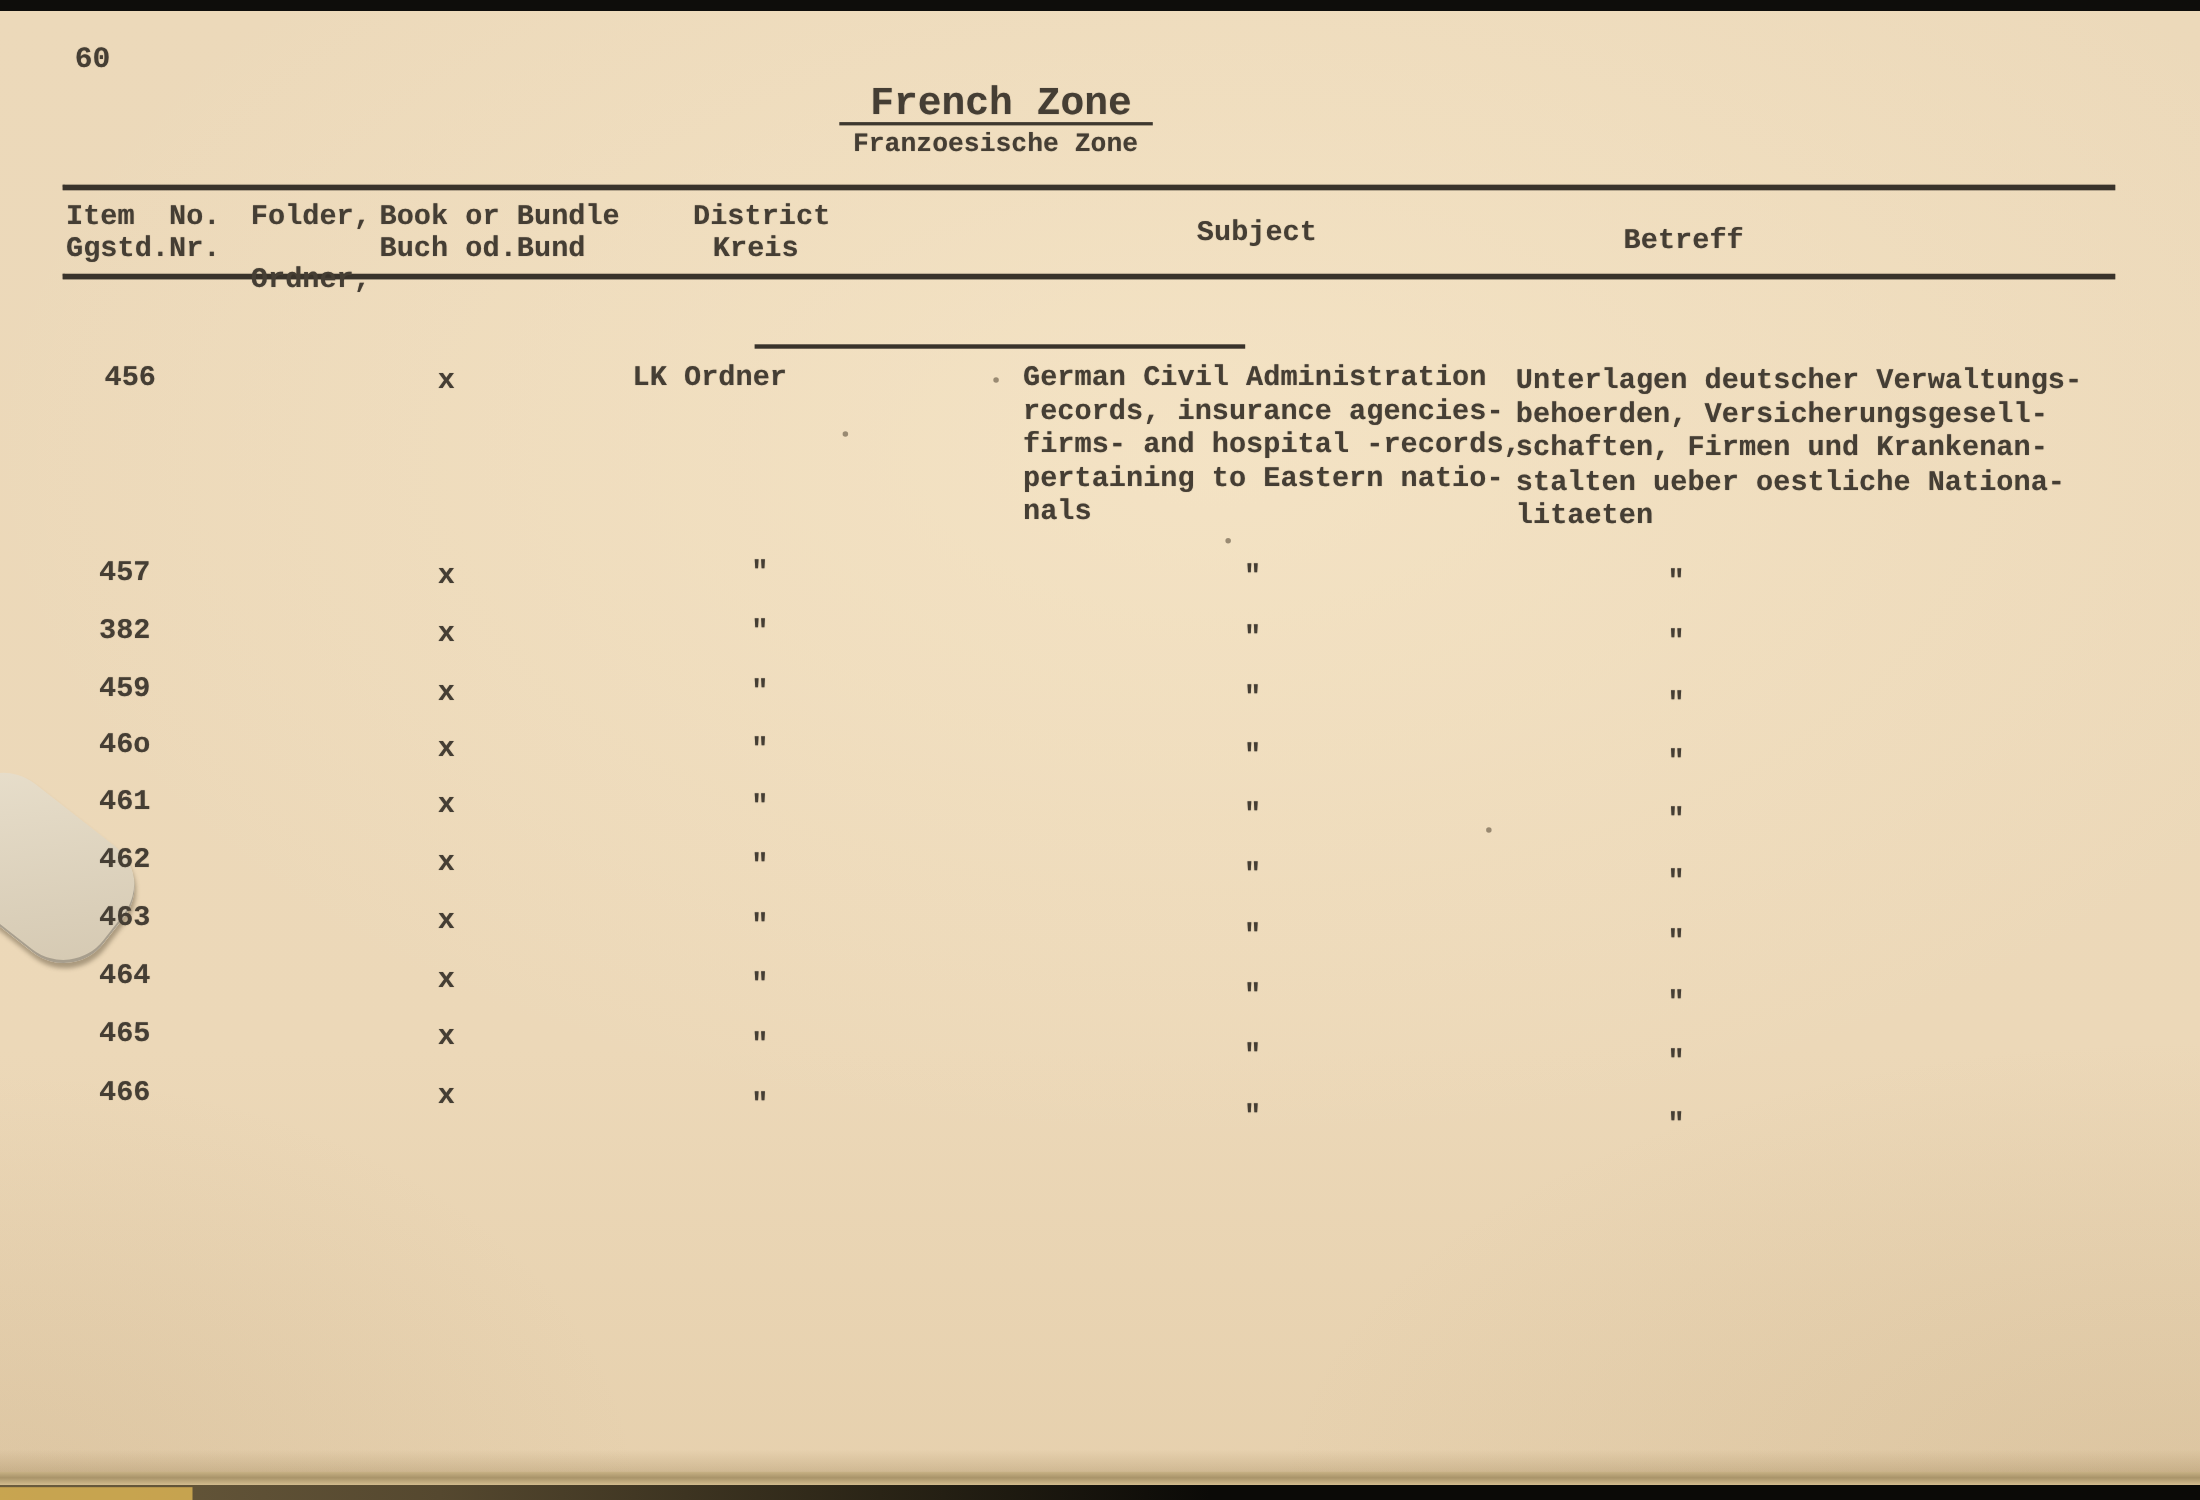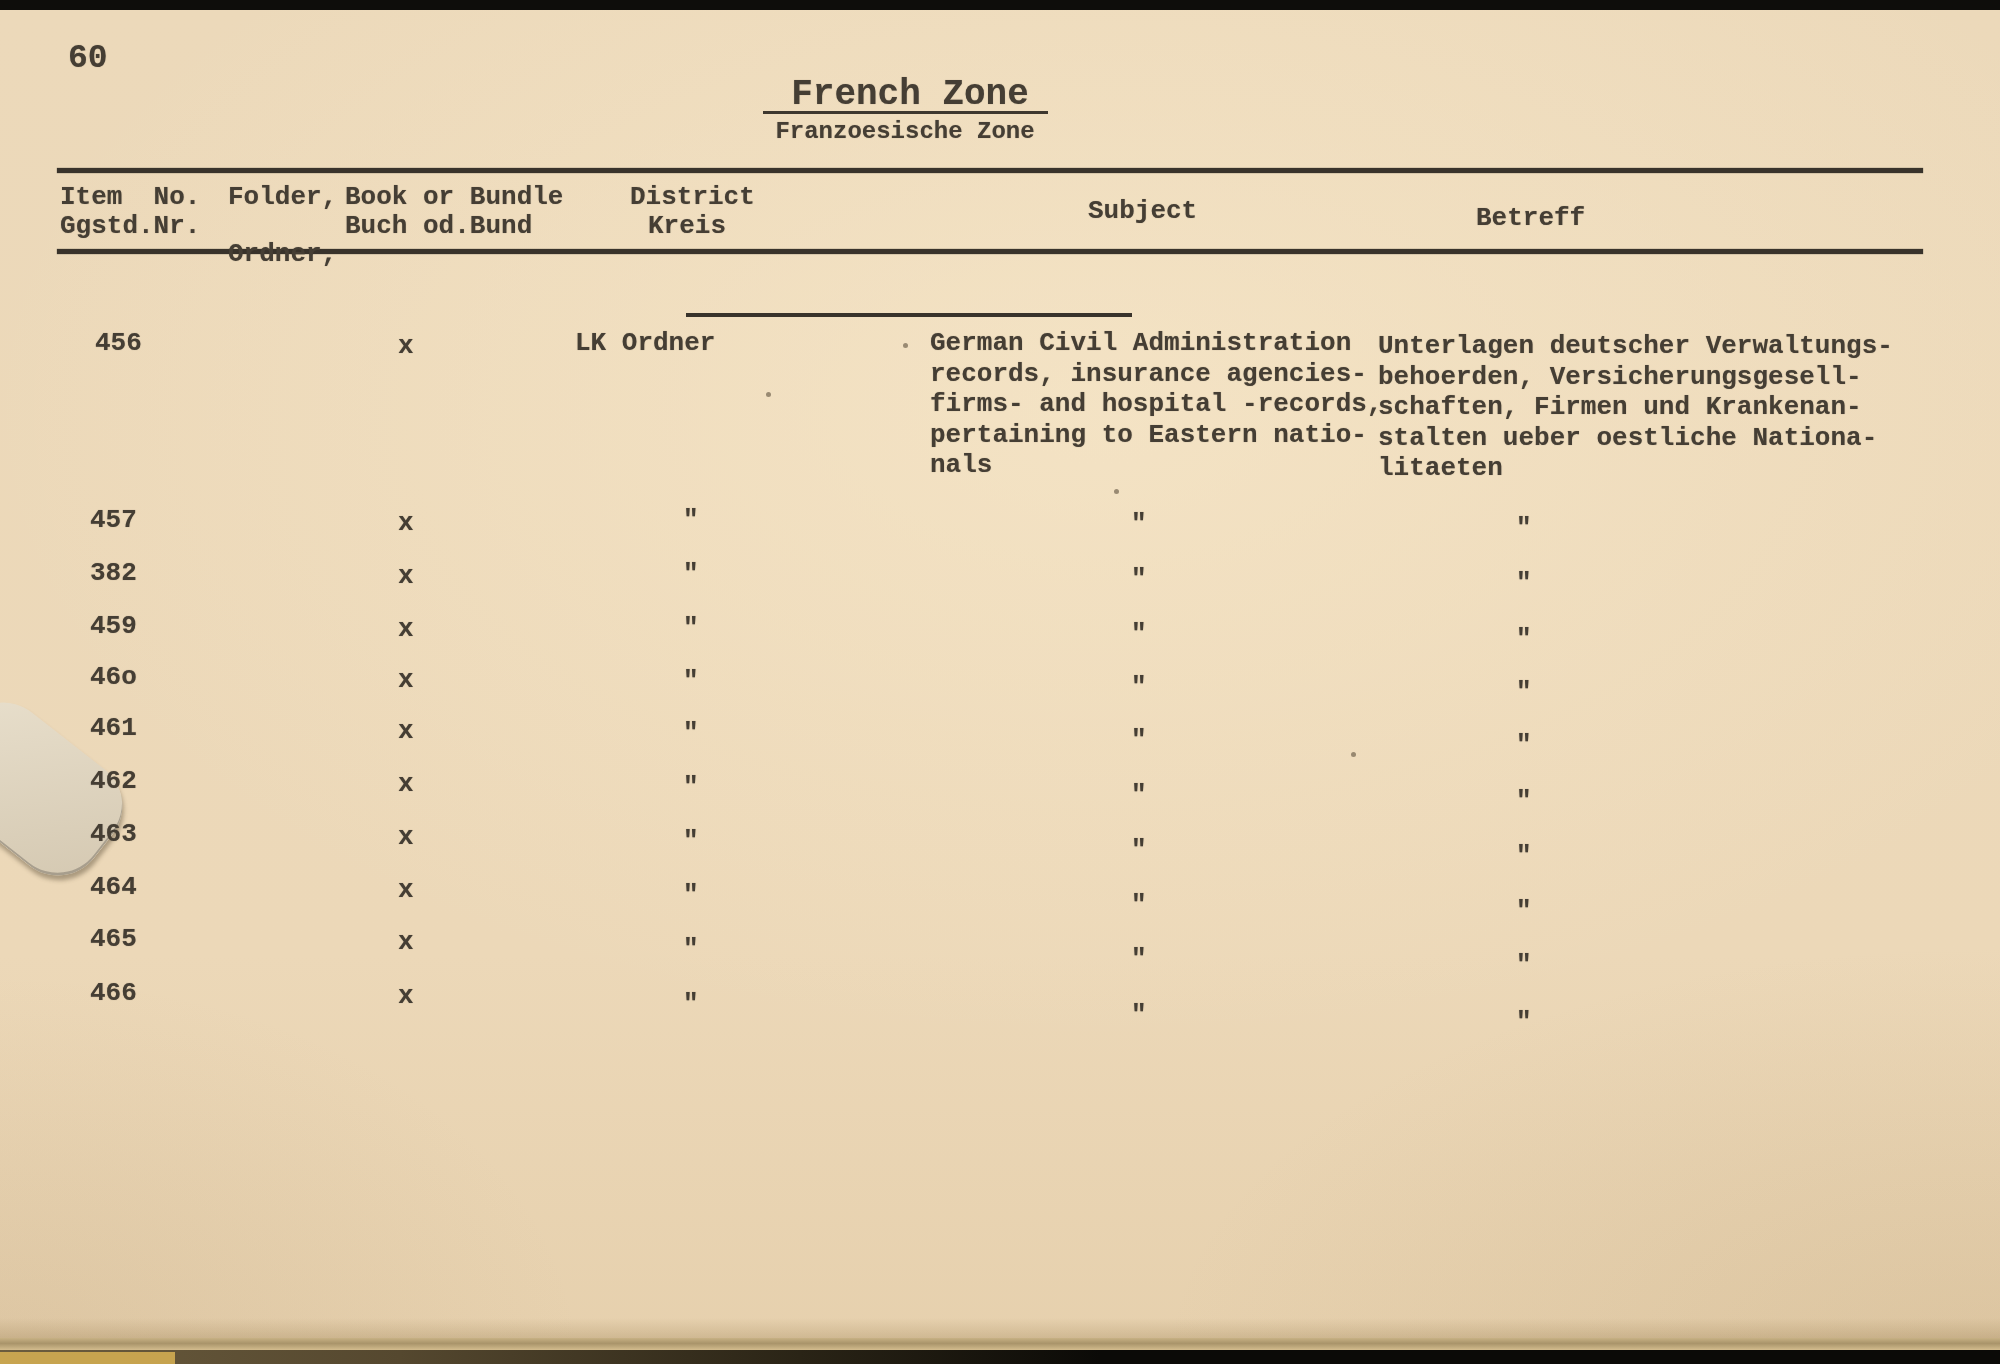--- a/index.html
+++ b/index.html
@@ -27,21 +27,21 @@
   .bottom-edge-line{left:0;top:1338px;width:2000px;height:12px;
     background:linear-gradient(to bottom,#c7b184,#a9946a 45%,#d3bc8e);}
   .bottom-dark{left:0;top:1350px;width:2000px;height:14px;
     background:linear-gradient(to right,#6b5c3e 0%,#55482f 20%,#2a2416 40%,#0b0a07 55%,#0b0a07 100%);}
   .bottom-yellow{left:0;top:1352px;width:175px;height:12px;background:#d8b254;opacity:.85;}
   .corner-tab{left:-62px;top:728px;width:185px;height:122px;
     background:linear-gradient(135deg,#e8dfcc,#d4c8b1);
     border-radius:46px;transform:rotate(38deg);
     box-shadow:4px 3px 4px rgba(90,78,56,.45), inset -2px -2px 0 rgba(130,122,110,.55);}
   
-  .page-number{left:68px;top:40px;font-size:33px;}
+  .page-number{left:68px;top:40px;font-size:27px;}
   .title-en{left:760px;top:74px;width:300px;text-align:center;font-size:36px;}
   .title-underline{left:763px;top:111px;width:285px;height:3px;background:#3e382f;}
   .title-de{left:755px;top:118px;width:300px;text-align:center;font-size:24px;}
   
   .rule{left:57px;width:1866px;height:5px;background:#39332b;box-shadow:0 0 1px rgba(57,51,43,.8);}
   .rule-top{top:168px;}
   .rule-mid{top:249px;}
   
   .hcell{font-size:26px;line-height:29px;}
   .h-item1{left:60px;top:183px;}   .h-item2{left:60px;top:212px;}

